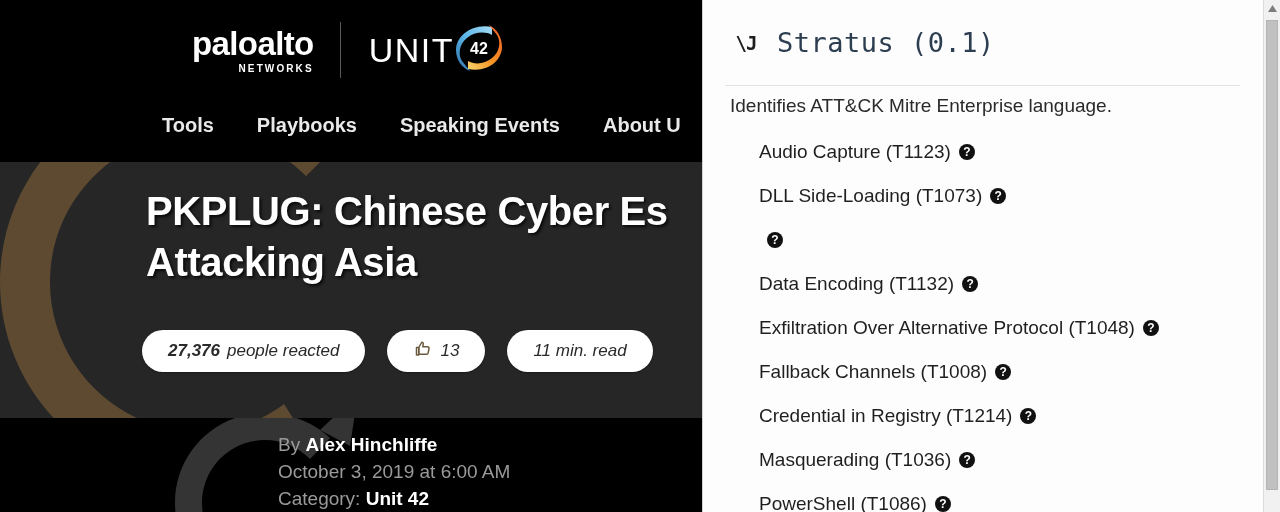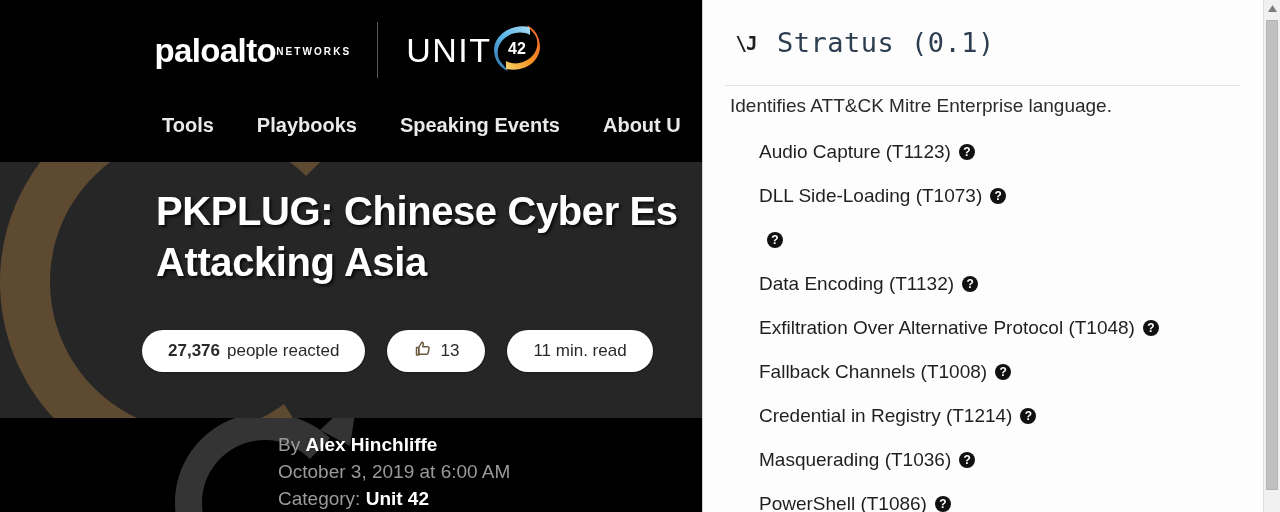--- a/index.html
+++ b/index.html
@@ -28,21 +28,21 @@
     overflow: hidden;
   }
 
   #brandbar {
     position: absolute; left: 0; top: 12px;
     width: 702px; height: 76px;
     display: flex; align-items: center; justify-content: center;
     gap: 0px;
   }
   #logo-palo {
-    display: flex; flex-direction: row; align-items: center;
+    display: flex; flex-direction: column; align-items: flex-end;
     padding-right: 26px;
   }
   #logo-palo .word {
     color: #fff; font-size: 33px; font-weight: 700;
     letter-spacing: -0.6px; line-height: 1.0;
     font-family: "Liberation Sans", sans-serif;
   }
   #logo-palo .sub {
     color: #fff; font-size: 10px; font-weight: 700;
     letter-spacing: 2.1px; margin-top: 3px;
@@ -79,41 +79,42 @@
     overflow: hidden;
   }
   #hero-art {
     position: absolute; left: -60px; top: -120px;
     width: 520px; height: 520px;
     opacity: 1;
   }
   #hero-inner { position: absolute; left: 0; top: 0; width: 702px; height: 256px; }
 
   #article-title {
-    position: absolute; left: 156px; top: 24px;
+    position: absolute; left: 146px; top: 24px;
     width: 640px;
     color: #fff; font-size: 40px; font-weight: 700;
     line-height: 1.28;
     letter-spacing: -0.4px;
     text-shadow: 2px 2px 3px rgba(0,0,0,.75);
     white-space: pre-line;
   }
 
   #pills {
     position: absolute; left: 142px; top: 168px;
     display: flex; gap: 22px; align-items: center;
   }
   .pill {
     background: #fff; border-radius: 40px;
     height: 42px; display: flex; align-items: center; justify-content: center;
     padding: 0 26px;
     color: #2a2a2a; font-size: 17px;
     white-space: nowrap;
     box-shadow: 0 1px 2px rgba(0,0,0,.35);
     cursor: pointer;
+    font-style: italic;
   }
   .pill .big { font-weight: 600; margin-right: 7px; }
   .pill .thumb { margin-right: 8px; display:block; }
 
   
   #byline-band {
     position: absolute; left: 0; top: 418px;
     width: 702px; height: 94px;
     background: #000;
     overflow: hidden;

